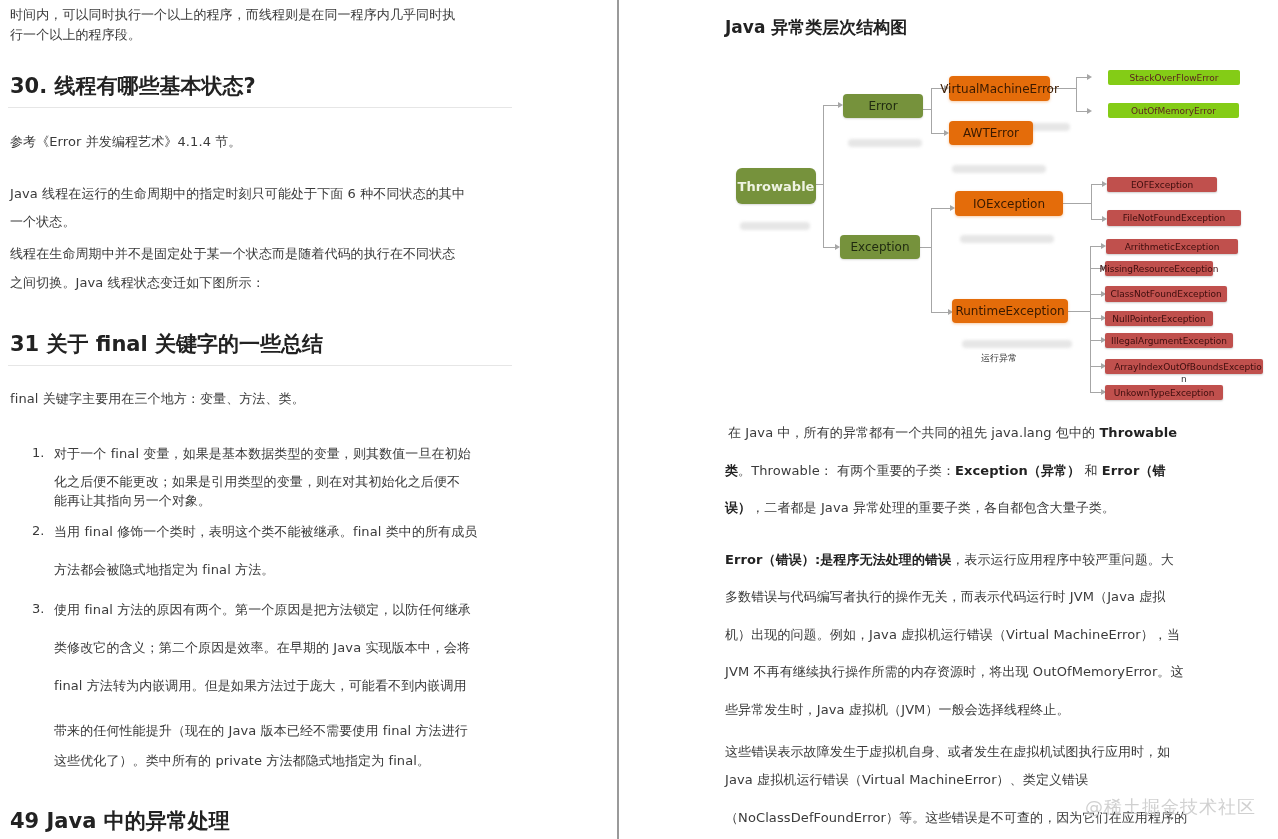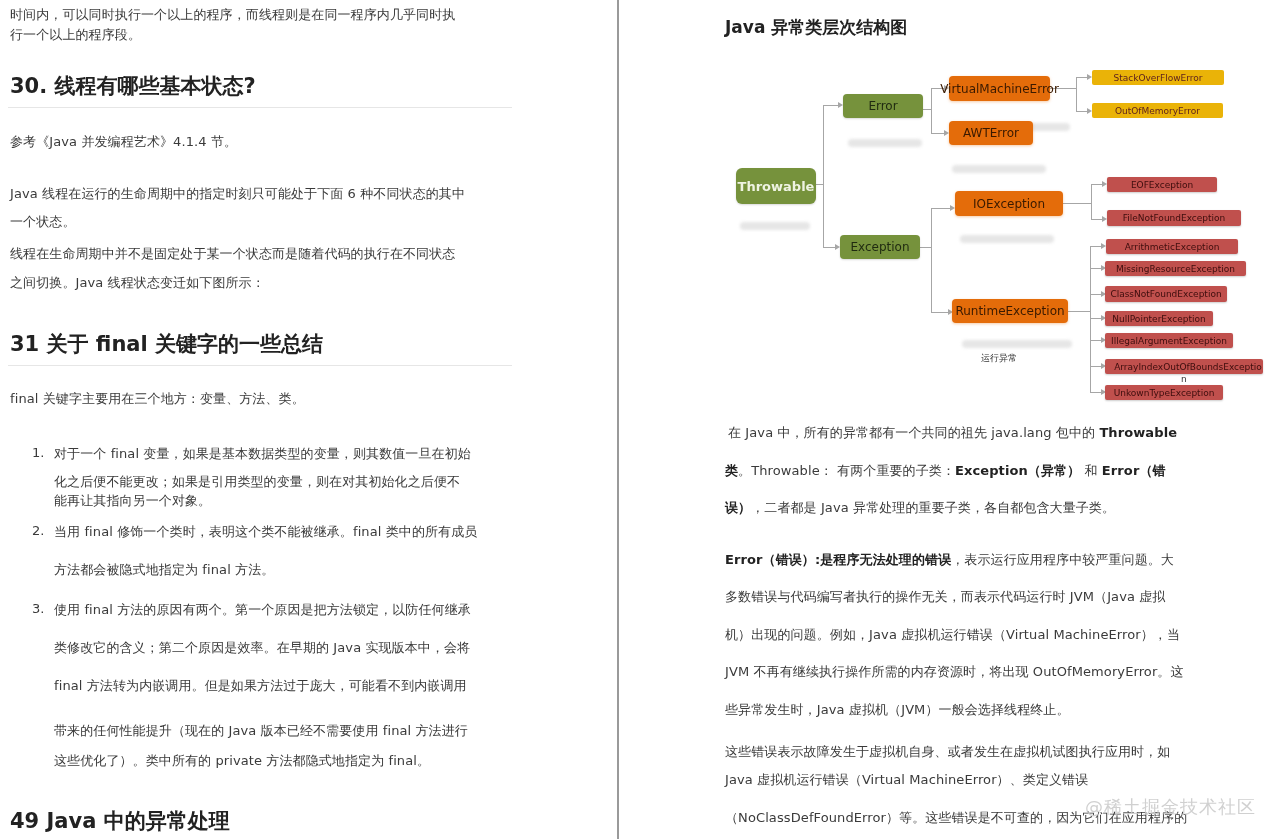--- a/index.html
+++ b/index.html
@@ -17,40 +17,40 @@
     .hr { position: absolute; left: 8px; width: 504px; height: 1px; background: #e6e6e6; }
     .num { position: absolute; font-size: 13px; color: #3a3a3a; }
     b { color: #222222; }
 
     
     .diagram { position: absolute; left: 730px; top: 60px; width: 545px; height: 350px; }
     .node { position: absolute; display: flex; align-items: center; justify-content: center; border-radius: 4px; white-space: nowrap; }
     .n-green { background: #76923c; color: #1f2a10; font-size: 12px; box-shadow: 0 1px 2px rgba(0,0,0,0.15); }
     .n-green.root { color: #eef3e2; font-weight: bold; font-size: 13px; border-radius: 6px; }
     .n-orange { background: #e46c0a; color: #3a1a00; font-size: 12px; box-shadow: 0 1px 3px rgba(228,108,10,0.35); }
-    .n-pink { background: #eab308; color: #5a1f1f; font-size: 9px; border-radius: 2px; }
+    .n-pink { background: #84cc16; color: #5a1f1f; font-size: 9px; border-radius: 2px; margin-left: 16px; }
     .n-red { background: #c0504d; color: #3d0d0d; font-size: 9px; border-radius: 2px; box-shadow: 0 1px 2px rgba(0,0,0,0.2); }
     .blur-bar { position: absolute; height: 8px; background: #e6e6e6; border-radius: 4px; filter: blur(1.5px); }
     .line { position: absolute; background: #a6a6a6; }
     .arrow { position: absolute; width: 0; height: 0; border-top: 3px solid transparent; border-bottom: 3px solid transparent; border-left: 5px solid #a6a6a6; }
     .node-note { position: absolute; font-size: 9px; color: #333; white-space: nowrap; }
 
     .watermark { position: absolute; right: 22px; bottom: 20px; font-size: 18px; color: rgba(200,200,200,0.85); white-space: nowrap; letter-spacing: 1px; }
   </style>
 </head>
 <body>
 
 <div class="page page-left">
   <div class="txt" style="left:10px; top:6px;">时间内，可以同时执行一个以上的程序，而线程则是在同一程序内几乎同时执</div>
   <div class="txt" style="left:10px; top:26px;">行一个以上的程序段。</div>
 
   <div class="h2" style="left:10px; top:72px;">30.  线程有哪些基本状态?</div>
   <div class="hr" style="top:107px;"></div>
 
-  <div class="txt" style="left:10px; top:133px;">参考《Java  并发编程艺术》4.1.4 节。</div>
+  <div class="txt" style="left:10px; top:133px;">参考《Error  并发编程艺术》4.1.4 节。</div>
   <div class="txt" style="left:10px; top:185px;">Java  线程在运行的生命周期中的指定时刻只可能处于下面 6 种不同状态的其中</div>
   <div class="txt" style="left:10px; top:213px;">一个状态。</div>
   <div class="txt" style="left:10px; top:245px;">线程在生命周期中并不是固定处于某一个状态而是随着代码的执行在不同状态</div>
   <div class="txt" style="left:10px; top:274px;">之间切换。Java  线程状态变迁如下图所示：</div>
 
   <div class="h2" style="left:10px; top:330px;">31  关于  final  关键字的一些总结</div>
   <div class="hr" style="top:365px;"></div>
 
   <div class="txt" style="left:10px; top:390px;">final 关键字主要用在三个地方：变量、方法、类。</div>
 
@@ -151,21 +151,21 @@
   <div class="node n-orange" style="left:222px; top:239px; width:116px; height:24px;">RuntimeException</div>
   <div class="node-note" style="left:251px; top:264px;margin-top:28px;">运行异常</div>
 
   <div class="node n-pink" style="left:362px; top:10px; width:132px; height:15px;">StackOverFlowError</div>
   <div class="node n-pink" style="left:362px; top:43px; width:131px; height:15px;">OutOfMemoryError</div>
 
   <div class="node n-red" style="left:377px; top:117px; width:110px; height:15px;">EOFException</div>
   <div class="node n-red" style="left:377px; top:150px; width:134px; height:16px;">FileNotFoundException</div>
 
   <div class="node n-red" style="left:376px; top:179px; width:132px; height:15px;">ArrithmeticException</div>
-  <div class="node n-red" style="left:375px; top:201px; width:141px; height:15px;">MissingResourceException</div>
+  <div class="node n-red" style="left:375px; top:201px; width:108px; height:15px;">MissingResourceException</div>
   <div class="node n-red" style="left:375px; top:226px; width:122px; height:16px;">ClassNotFoundException</div>
   <div class="node n-red" style="left:375px; top:251px; width:108px; height:15px;">NullPointerException</div>
   <div class="node n-red" style="left:375px; top:273px; width:128px; height:15px;">IllegalArgumentException</div>
   <div class="node n-red" style="left:375px; top:299px; width:158px; height:15px;padding-left:8px;">ArrayIndexOutOfBoundsExceptio</div>
   <div class="node-note" style="left:451px; top:314px;">n</div>
   <div class="node n-red" style="left:375px; top:325px; width:118px; height:15px;">UnkownTypeException</div>
 </div>
 
 <div class="txt" style="left:728px; top:424px;"><span>在  Java  中，所有的异常都有一个共同的祖先 java.lang 包中的 </span><b>Throwable</b></div>
 <div class="txt" style="left:725px; top:462px;"><b>类</b><span>。Throwable：  有两个重要的子类：</span><b>Exception（异常）</b><span> 和 </span><b>Error（错</b></div>

